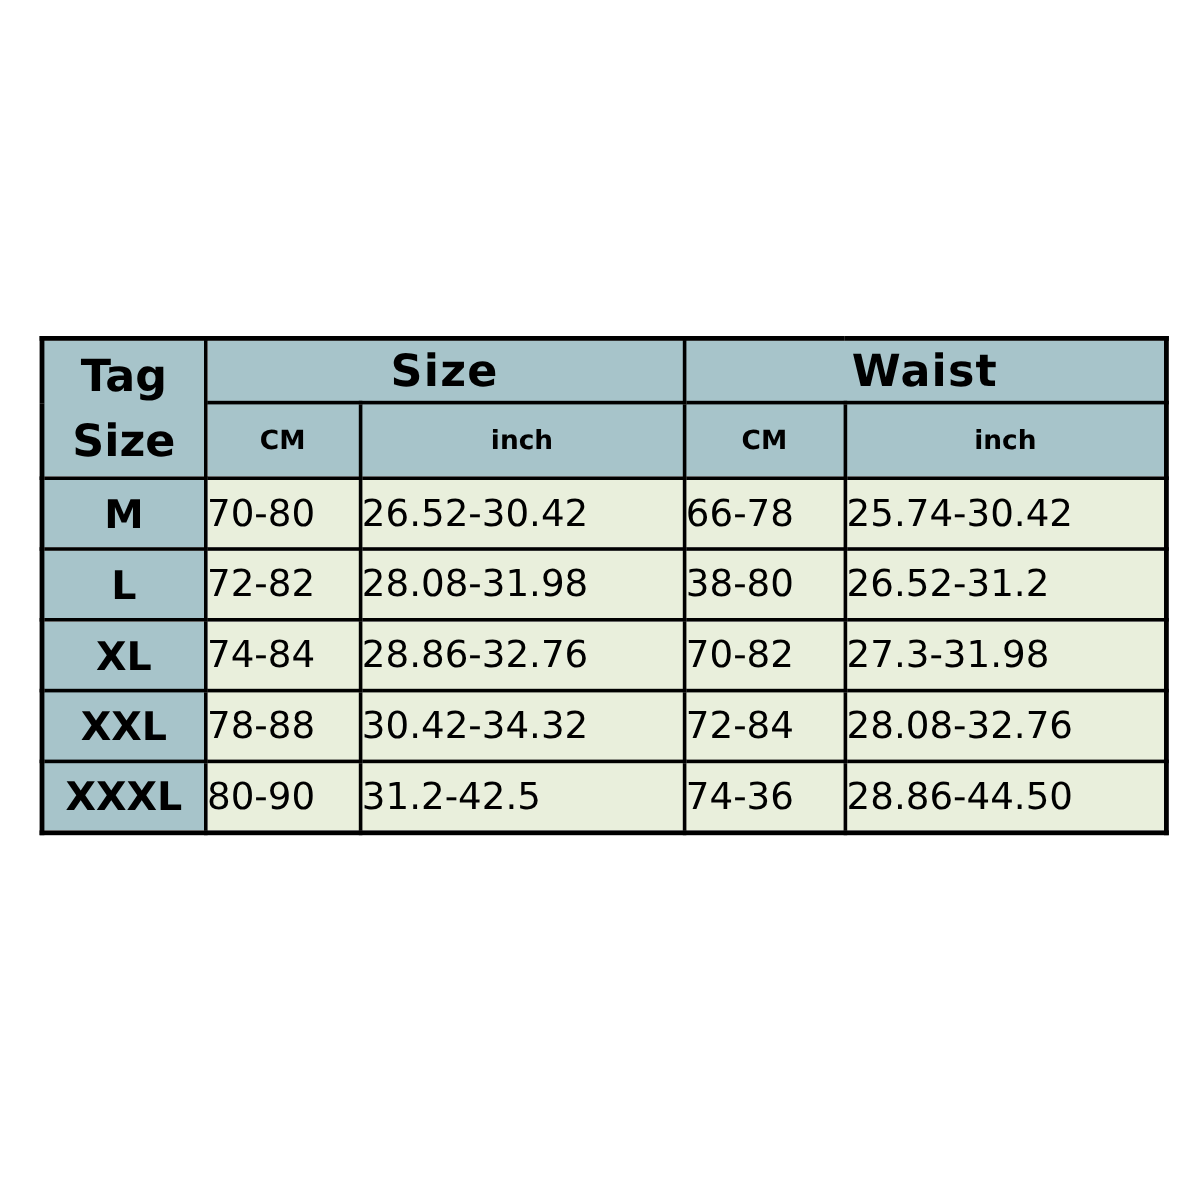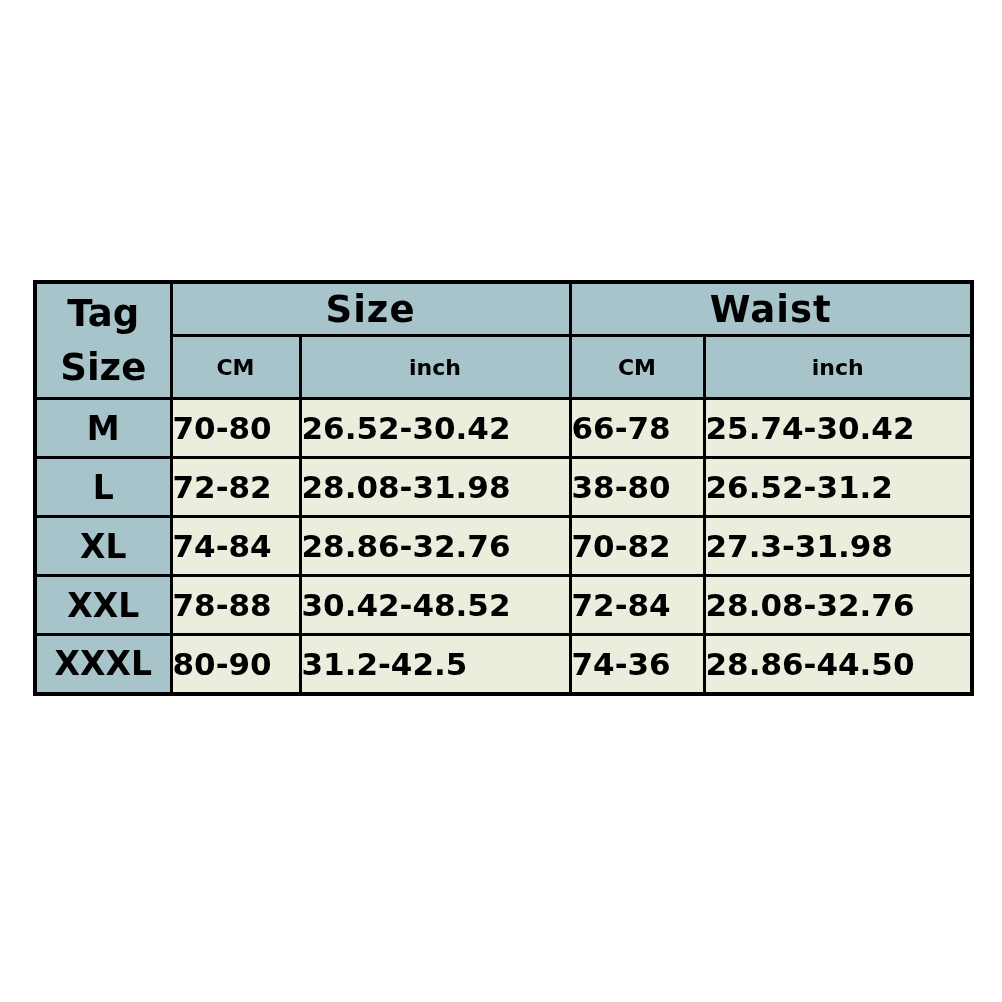--- a/index.html
+++ b/index.html
@@ -58,21 +58,21 @@
     font-size:22px;
     height:60px;
   }
   .rowlabel{
     font-size:33px;
   }
   
   tbody td{
     background:var(--cell-bg);
     font-size:31px;
-    font-weight:bold;
+    font-weight:normal;
   }
   tbody tr{height:59px;}
 </style>
 </head>
 <body>
 
 <div class="canvas">
   <table class="size-chart">
     <colgroup>
       <col style="width:136px">
@@ -115,21 +115,21 @@
       <tr>
         <th class="hdr rowlabel">XL</th>
         <td>74-84</td>
         <td>28.86-32.76</td>
         <td>70-82</td>
         <td>27.3-31.98</td>
       </tr>
       <tr>
         <th class="hdr rowlabel">XXL</th>
         <td>78-88</td>
-        <td>30.42-48.52</td>
+        <td>30.42-34.32</td>
         <td>72-84</td>
         <td>28.08-32.76</td>
       </tr>
       <tr>
         <th class="hdr rowlabel">XXXL</th>
         <td>80-90</td>
         <td>31.2-42.5</td>
         <td>74-36</td>
         <td>28.86-44.50</td>
       </tr>

